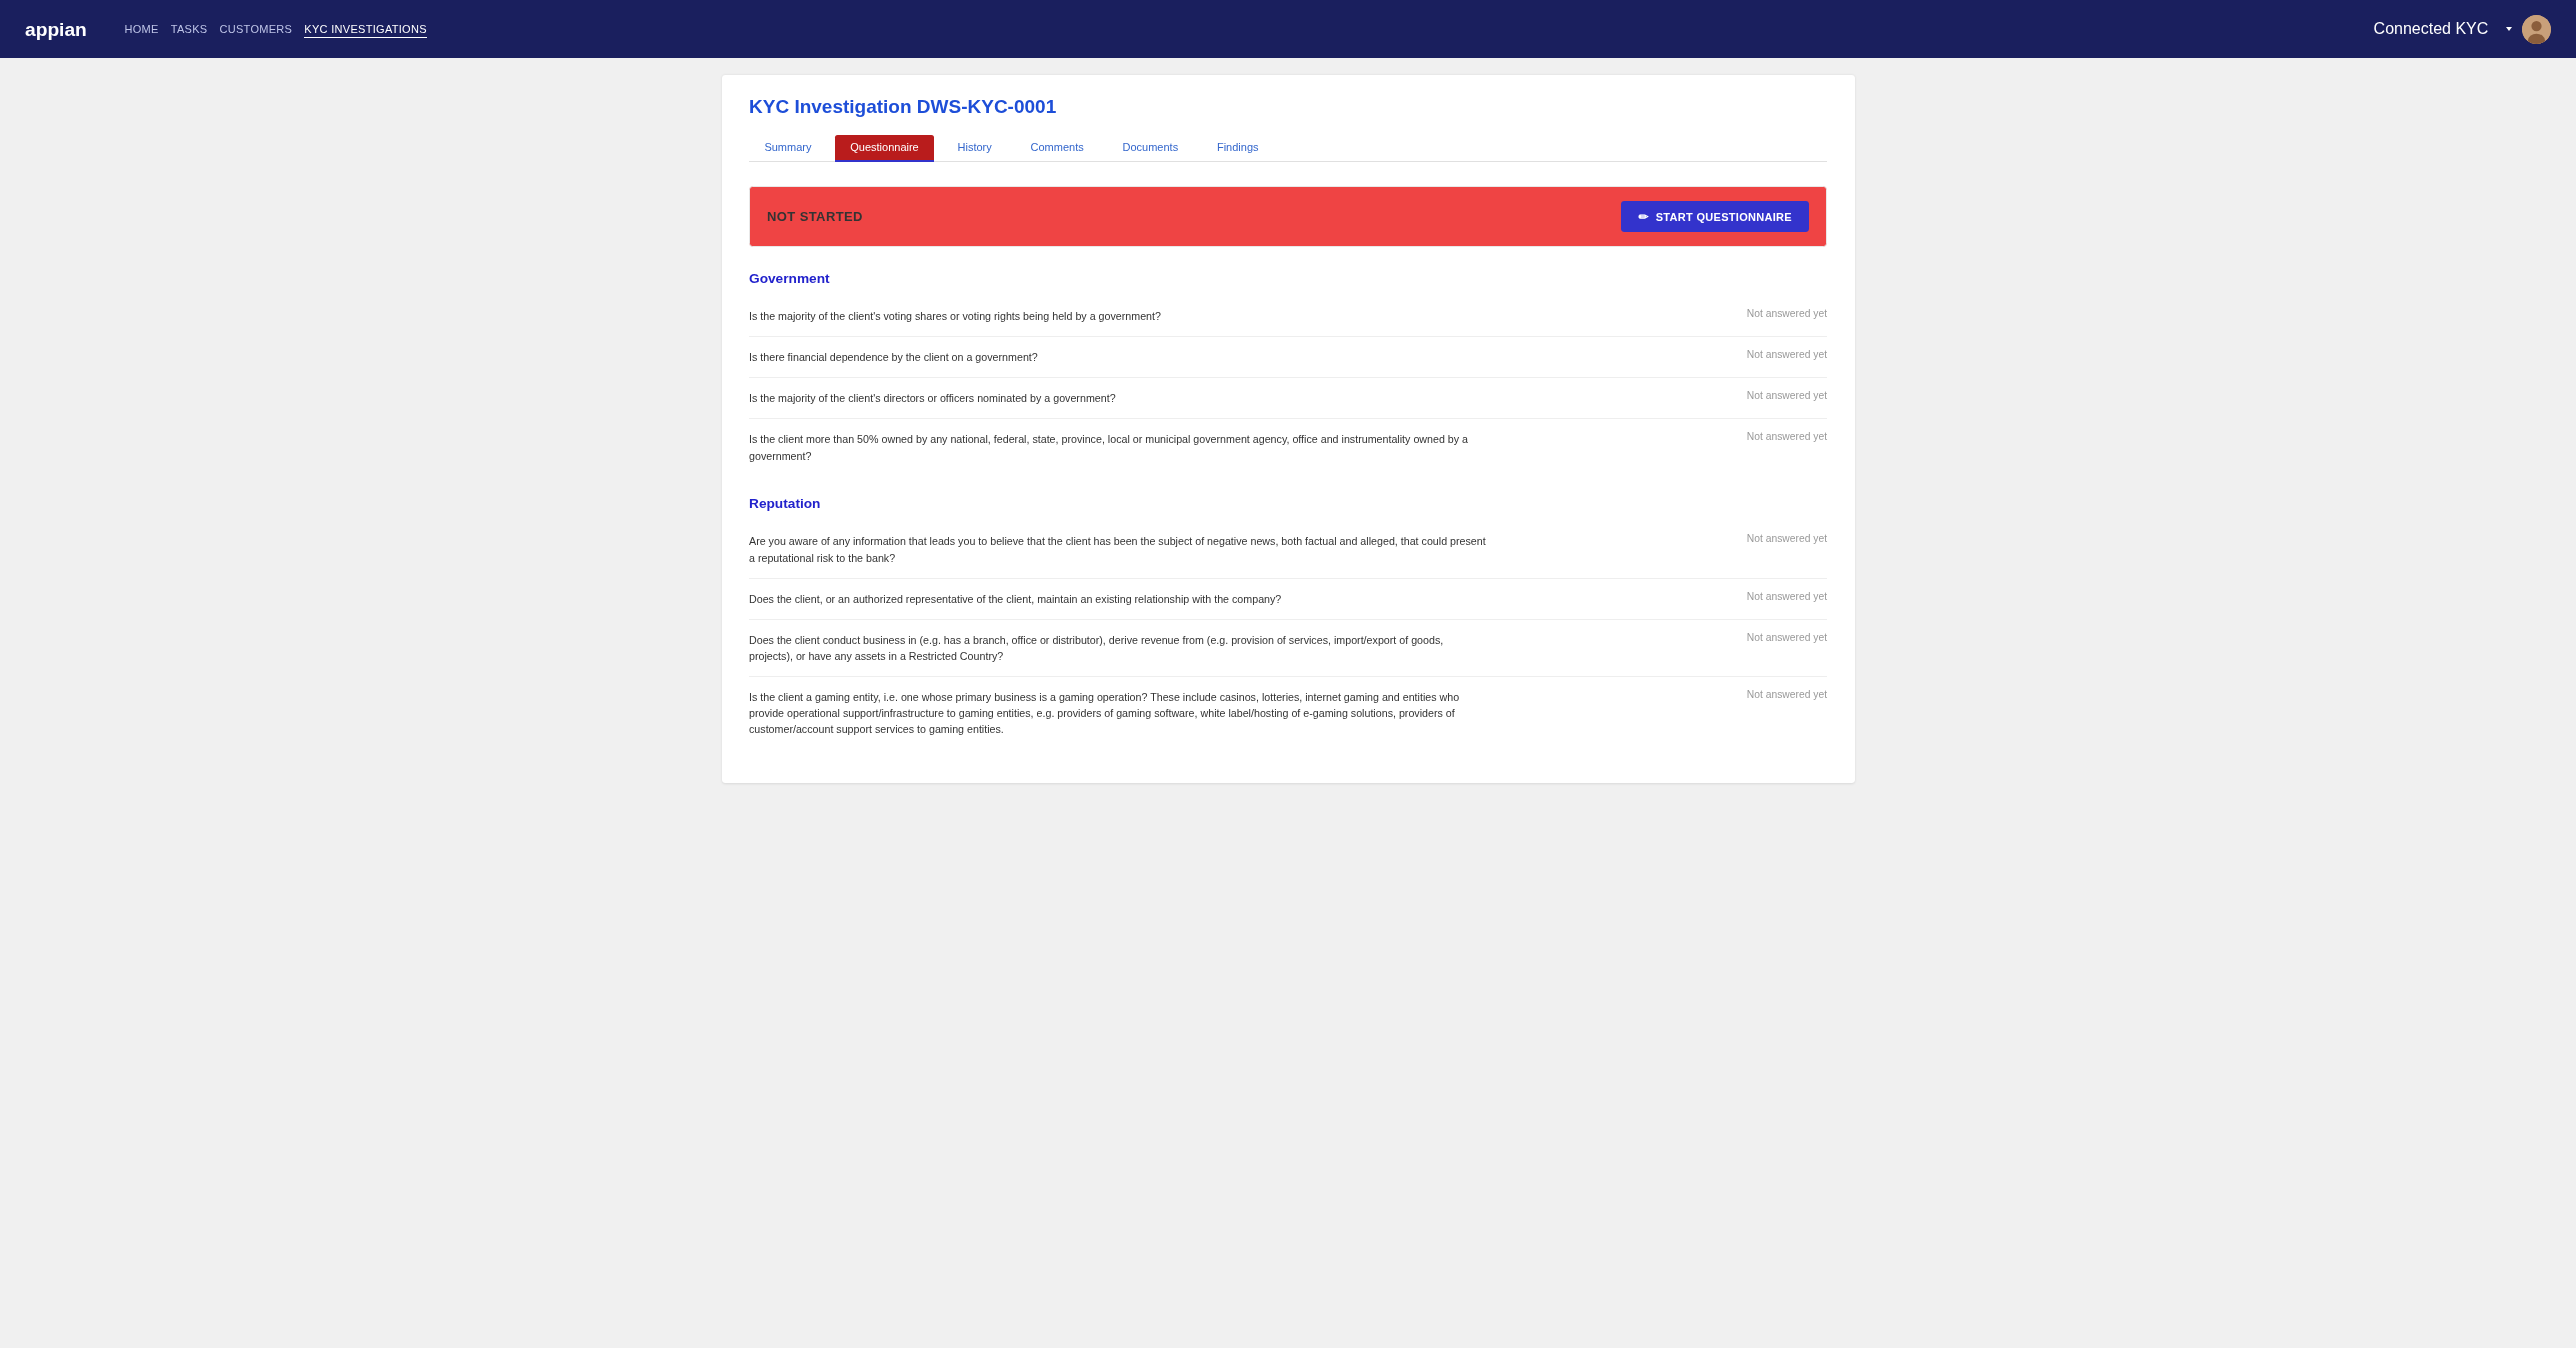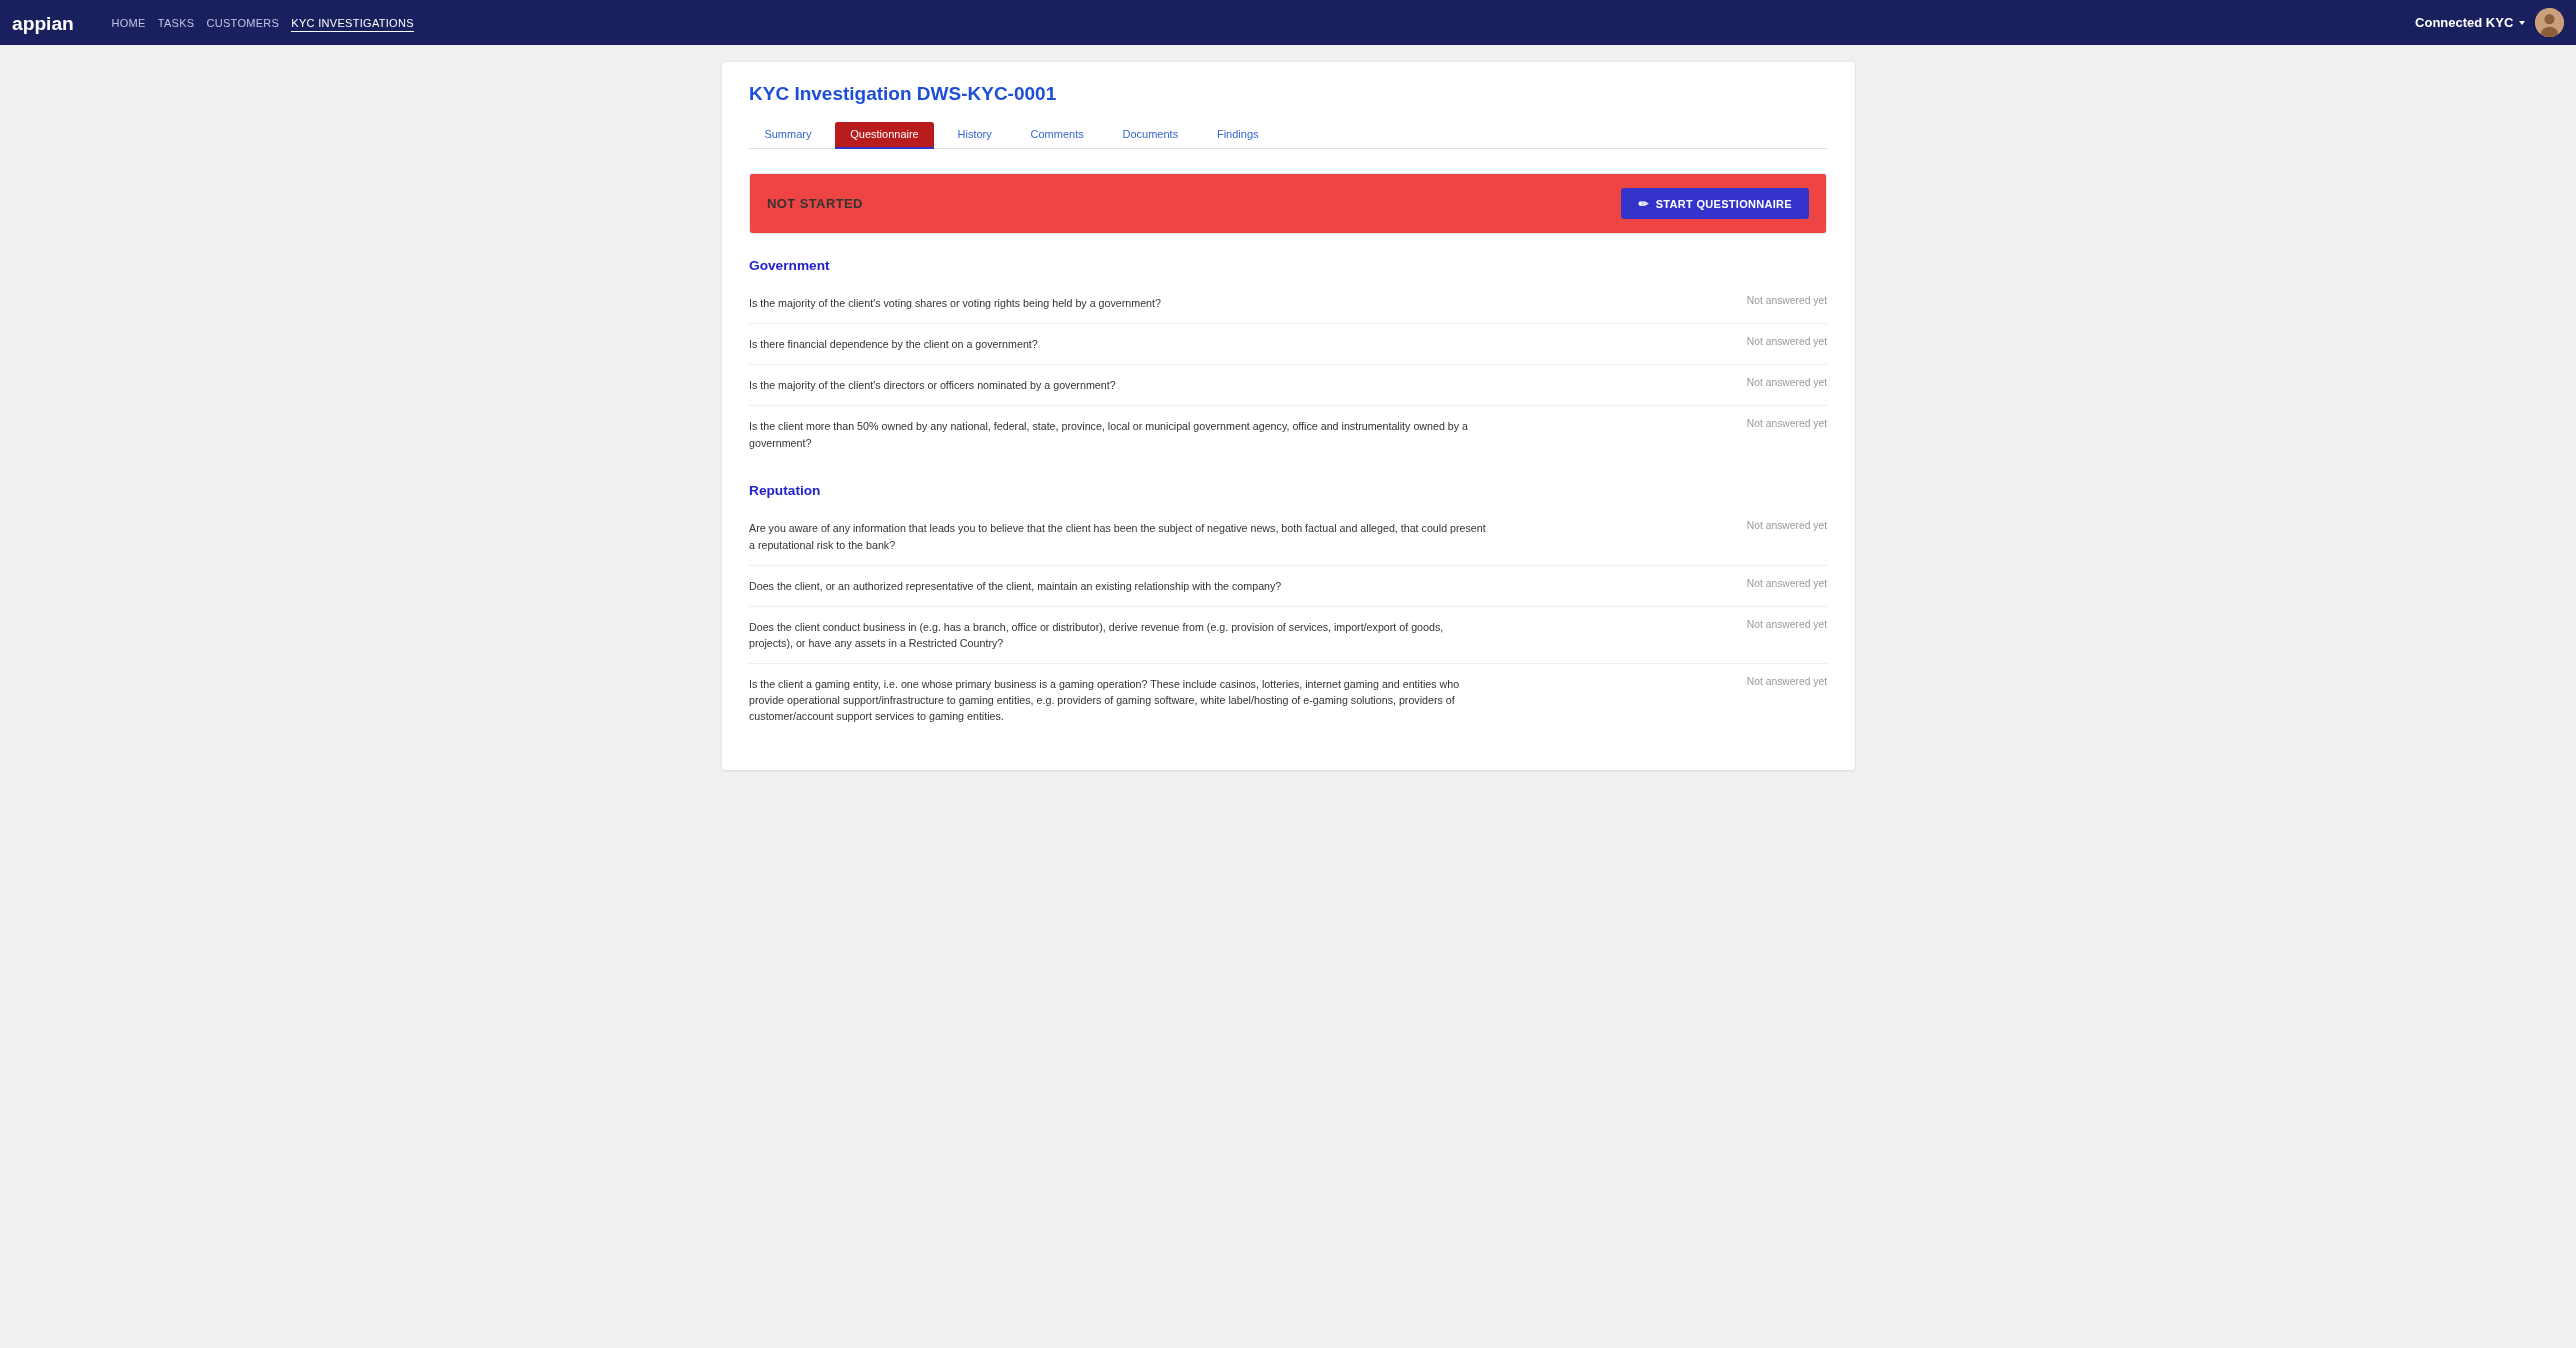--- a/index.html
+++ b/index.html
@@ -7,22 +7,22 @@
       font-family: "Segoe UI", Arial, sans-serif;
       background: #f0f0f0;
       min-height: 100vh;
     }
 
     
     .navbar {
       background: #1a1f5e;
       display: flex;
       align-items: center;
-      padding: 0 12px;
-      height: 45px;
+      padding: 0 25px;
+      height: 58px;
       gap: 27.5px;
     }
     .navbar-brand {
       display: flex;
       align-items: center;
       gap: 5.1px;
     }
     .appian-logo {
       display: flex;
       align-items: center;
@@ -52,26 +52,26 @@
       padding-bottom: 1.7px;
     }
     .navbar-right {
       display: flex;
       align-items: center;
       gap: 10.3px;
       margin-left: auto;
     }
     .connected-kyc {
       color: #ffffff;
-      font-size: 13px;
-      font-weight: 700;
+      font-size: 16px;
+      font-weight: 400;
       cursor: pointer;
       display: flex;
       align-items: center;
-      gap: 2px;
+      gap: 14px;
     }
     .avatar {
       width: 29px;
       height: 29px;
       border-radius: 50%;
       background: #c9a07a;
       overflow: hidden;
       display: flex;
       align-items: center;
       justify-content: center;

